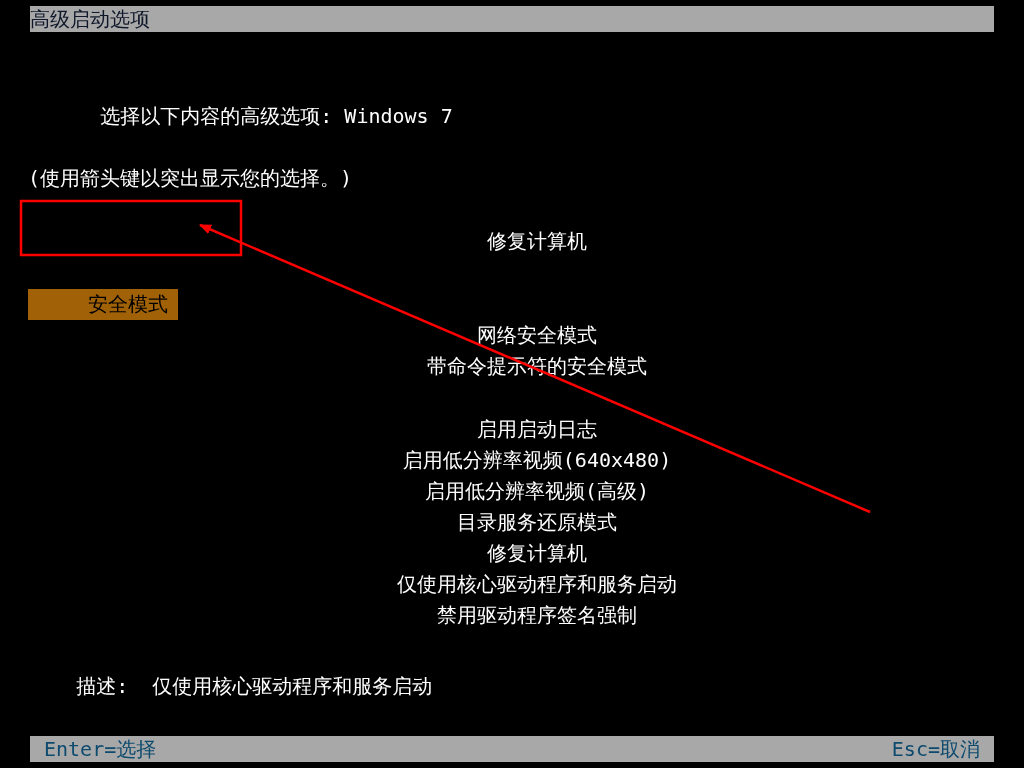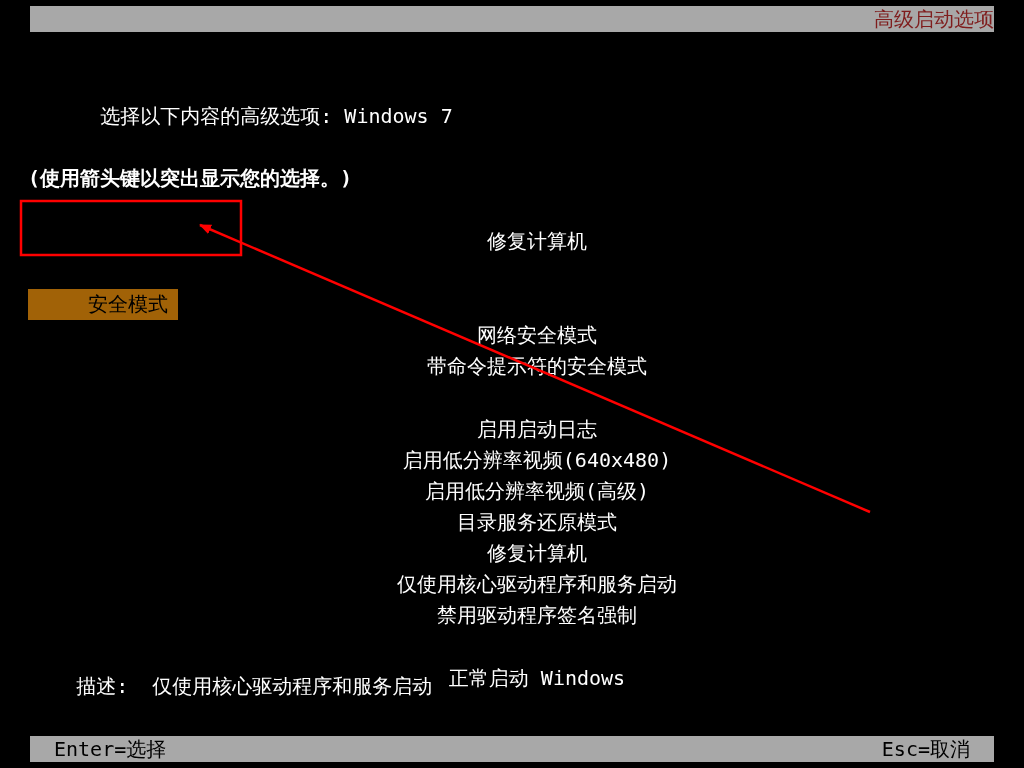--- a/index.html
+++ b/index.html
@@ -18,33 +18,33 @@
       width: 1024px;
       height: 768px;
     }
     .title-bar {
       position: absolute;
       top: 6px;
       left: 30px;
       right: 30px;
       height: 26px;
       background: #a8a8a8;
-      color: #7f1d1d;
-      text-align: right;
+      color: #0f172a;
+      text-align: left;
       line-height: 26px;
       font-size: 20px;
     }
     .content {
       position: absolute;
       top: 70px;
       left: 28px;
       right: 28px;
     }
     .prompt-line { white-space: pre; }
-    .hint-line { white-space: pre; font-weight: bold; }
+    .hint-line { white-space: pre; }
     .menu {
       margin-top: 32px;
       text-align: center;
     }
     .menu-group { margin-bottom: 32px; }
     .menu-item {
       display: block;
       white-space: pre;
       padding-left: 50px;
       height: 31px;
@@ -66,23 +66,23 @@
       left: 28px;
       white-space: pre;
     }
     .bottom-bar {
       position: absolute;
       left: 30px;
       right: 30px;
       bottom: 6px;
       height: 26px;
       background: #a8a8a8;
-      color: #000000;
+      color: #0c4a6e;
       line-height: 26px;
-      padding: 0 24px;
+      padding: 0 14px;
       display: flex;
       justify-content: space-between;
       font-size: 20px;
     }
     .annotation {
       position: absolute;
       top: 0; left: 0;
       width: 1024px; height: 768px;
       pointer-events: none;
     }
@@ -115,23 +115,20 @@
       </div>
       <div class="menu-group">
         <span class="menu-item">启用启动日志</span>
         <span class="menu-item">启用低分辨率视频(640x480)</span>
         <span class="menu-item">启用低分辨率视频(高级)</span>
         <span class="menu-item">目录服务还原模式</span>
         <span class="menu-item">修复计算机</span>
         <span class="menu-item">仅使用核心驱动程序和服务启动</span>
         <span class="menu-item">禁用驱动程序签名强制</span>
       </div>
-      <div class="menu-group">
-        <span class="menu-item">正常启动 Windows</span>
-      </div>
     </div>
   </div>
 
   <div class="description">
     <span>描述:</span><span>  仅使用核心驱动程序和服务启动</span>
     <div style="padding-left:72px;">Windows。请在安装新设备或驱动程序后无法启动时使用。</div>
   </div>
 
   <div class="bottom-bar">
     <span>Enter=选择</span>

